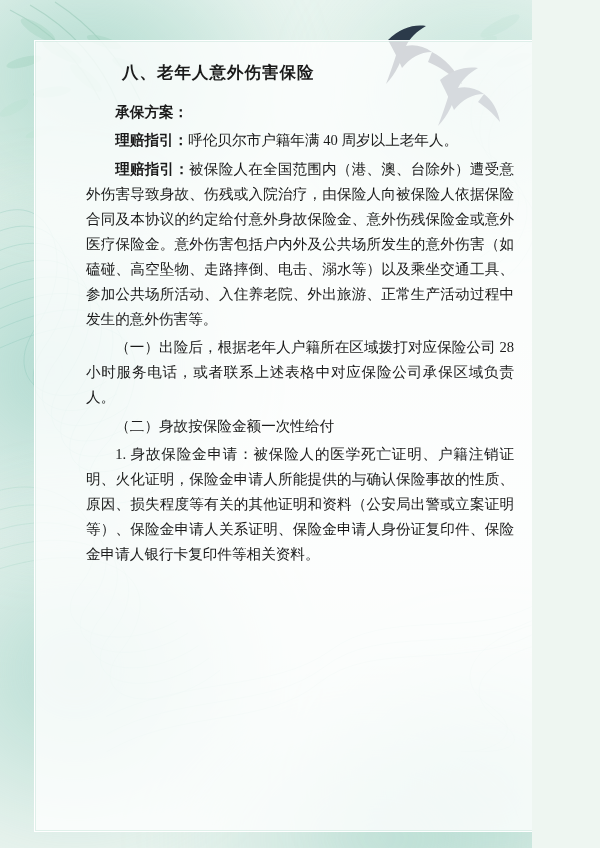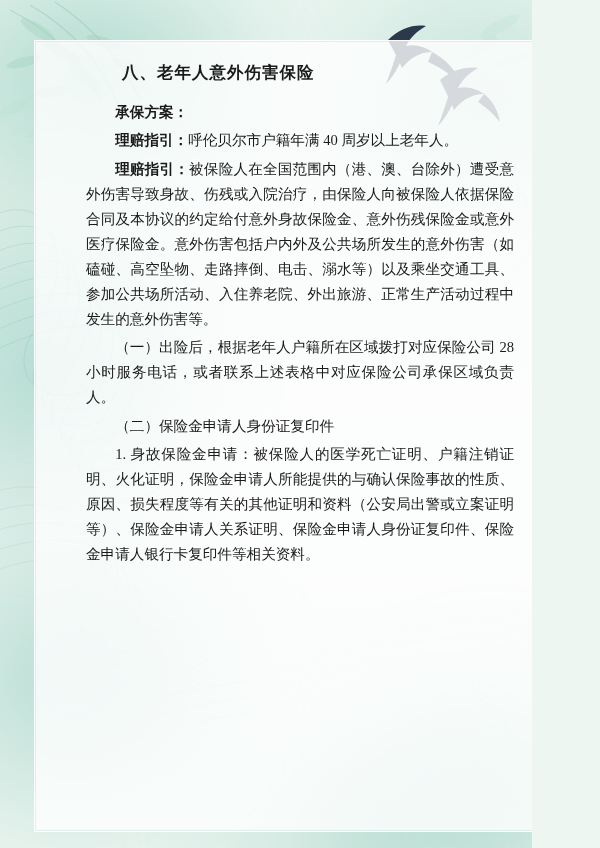--- a/index.html
+++ b/index.html
@@ -212,18 +212,18 @@
       <span class="bold">理赔指引：</span><span>呼伦贝尔市户籍年满 40 周岁以上老年人。</span>
     </p>
 
     <p class="para indent">
       <span class="bold">理赔指引：</span><span>被保险人在全国范围内（港、澳、台除外）遭受意外伤害导致身故、伤残或入院治疗，由保险人向被保险人依据保险合同及本协议的约定给付意外身故保险金、意外伤残保险金或意外医疗保险金。意外伤害包括户内外及公共场所发生的意外伤害（如磕碰、高空坠物、走路摔倒、电击、溺水等）以及乘坐交通工具、参加公共场所活动、入住养老院、外出旅游、正常生产活动过程中发生的意外伤害等。</span>
     </p>
 
 
     <p class="para sub">（一）出险后，根据老年人户籍所在区域拨打对应保险公司 28 小时服务电话，或者联系上述表格中对应保险公司承保区域负责人。</p>
 
-    <p class="para sub">（二）保险金申请人身份证复印件</p>
+    <p class="para sub">（二）身故按保险金额一次性给付</p>
 
     <p class="para sub">1. 身故保险金申请：被保险人的医学死亡证明、户籍注销证明、火化证明，保险金申请人所能提供的与确认保险事故的性质、原因、损失程度等有关的其他证明和资料（公安局出警或立案证明等）、保险金申请人关系证明、保险金申请人身份证复印件、保险金申请人银行卡复印件等相关资料。</p>
 
   </div>
 </div>
 
 </body></html>

